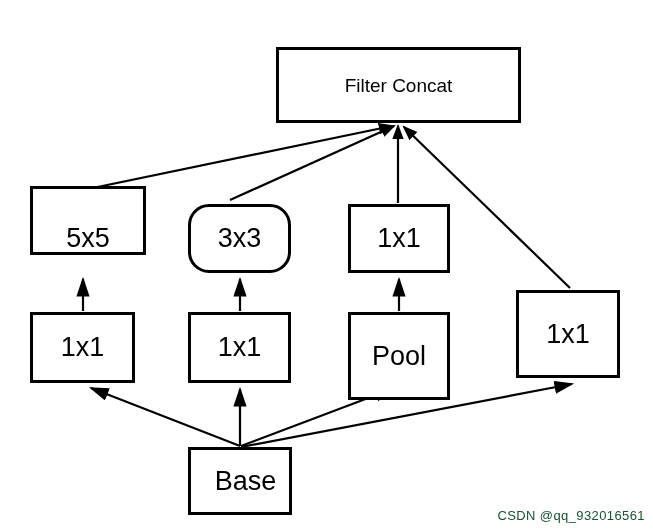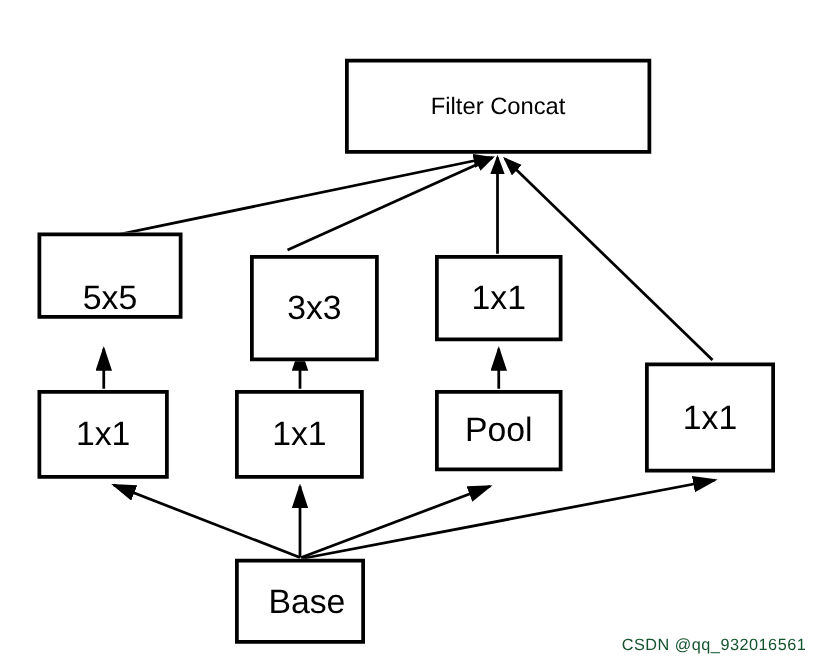--- a/index.html
+++ b/index.html
@@ -29,27 +29,27 @@
   .node-label {
     font-family: "Liberation Sans", sans-serif;
     line-height: 1;
     white-space: nowrap;
     color: #000000;
   }
   .n-concat { left: 276px; top: 47px;  width: 245px; height: 76px; }
   .n-concat .node-label { font-size: 19px; }
 
   .n-5x5   { left: 30px;  top: 186px; width: 116px; height: 69px; align-items: flex-end; }
-  .n-3x3   { left: 200px; top: 204px; width: 103px; height: 85px; }
+  .n-3x3   { left: 188px; top: 204px; width: 103px; height: 69px; border-radius: 21px; }
   .n-1x1t  { left: 348px; top: 204px; width: 102px; height: 69px; }
   .n-1x1r  { left: 516px; top: 290px; width: 104px; height: 88px; }
 
   .n-1x1a  { left: 30px;  top: 312px; width: 105px; height: 71px; }
   .n-1x1b  { left: 188px; top: 312px; width: 103px; height: 71px; }
-  .n-pool  { left: 348px; top: 312px; width: 102px; height: 65px; }
+  .n-pool  { left: 348px; top: 312px; width: 102px; height: 88px; }
 
   .n-base  { left: 188px; top: 447px; width: 104px; height: 68px; padding-left: 11px; }
 
   .n-5x5 .node-label,
   .n-3x3 .node-label,
   .n-1x1t .node-label,
   .n-1x1r .node-label,
   .n-1x1a .node-label,
   .n-1x1b .node-label,
   .n-pool .node-label,

